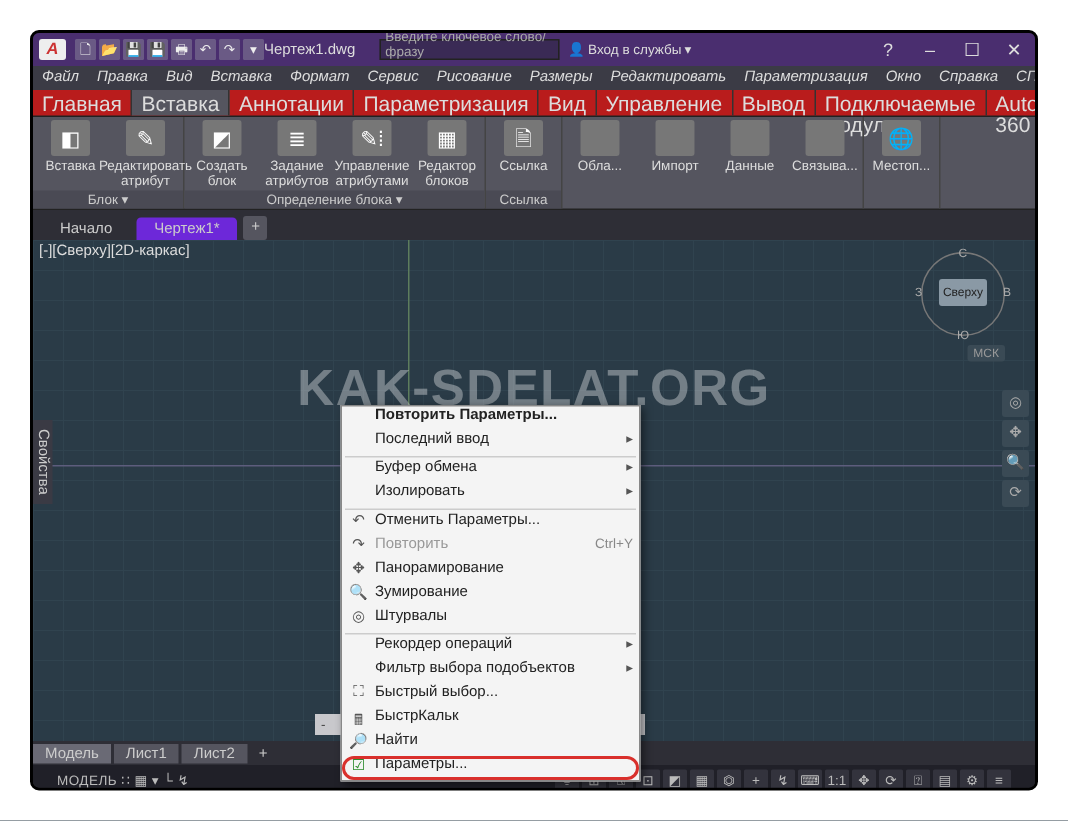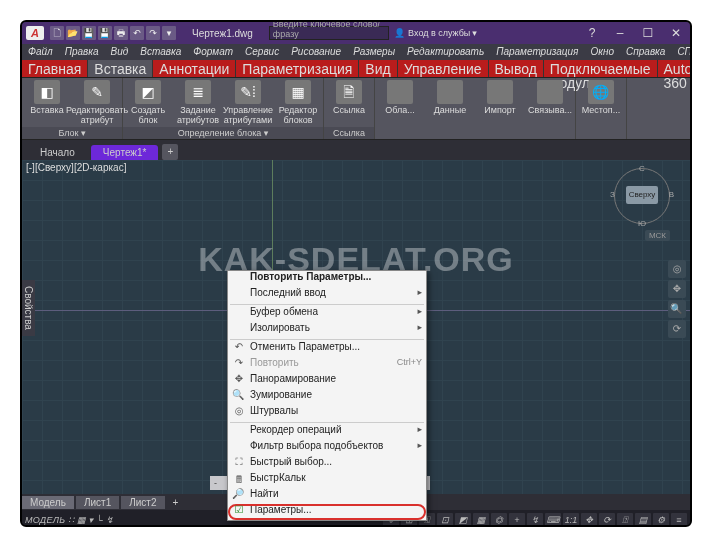--- a/index.html
+++ b/index.html
@@ -2,21 +2,21 @@
 <html><head>
 <meta charset="utf-8">
 <style>
   * { box-sizing: border-box; margin: 0; padding: 0; font-family: "Segoe UI", Tahoma, sans-serif; }
   body { background: #fff; width: 712px; height: 547px; position: relative; overflow: hidden; }
   .frame { position: absolute; left: 20px; top: 20px; width: 672px; height: 507px; border: 2px solid #000; border-radius: 6px; overflow: hidden; background: #2b2b33; }
   .titlebar { background: #4a2e6f; height: 22px; display: flex; align-items: center; font-size: 10px; color: #ddd; }
   .titlebar .logo { width: 18px; text-align: center; font-weight: bold; font-style: italic; color: #c33; background: #eee; margin: 2px 4px; border-radius: 2px; font-size: 11px; line-height: 14px; height: 14px; }
   .qat { display: flex; gap: 2px; margin-left: 2px; }
   .qat .icn { width: 14px; height: 14px; background: #6a5a85; border-radius: 1px; font-size: 9px; line-height: 14px; text-align: center; color: #eee; }
-  .tab-title { margin-left: 16px; color: #ddd; }
+  .tab-title { color: #ddd; }
   .search-box { margin-left: 16px; background: #3a2a55; border: 1px solid #222; height: 14px; width: 120px; font-size: 9px; color: #aaa; padding: 0 3px; display: flex; align-items: flex-end; }
   .signin { margin-left: 6px; display: flex; align-items: center; gap: 2px; font-size: 9px; }
   .spacer { flex: 1; }
   .winbtn { width: 28px; text-align: center; font-size: 12px; line-height: 22px; color: #ddd; }
 
   .menubar { background: #3b3b45; height: 16px; display: flex; font-size: 10px; color: #ddd; }
   .menubar span { padding: 1px 6px; line-height: 14px; font-style: italic; }
 
   .ribbon-tabs { background: #b91c1c; height: 18px; display: flex; font-size: 14px; color: #ddd; border-bottom: 1px solid #222; }
   .ribbon-tabs span { padding: 2px 6px; line-height: 14px; border-right: 1px solid #333; }
@@ -59,21 +59,21 @@
   .context .sep { height: 1px; background: #ccc; margin: 1px 2px; }
   .context .row.dim { color: #999; }
   .context .row.hl { outline: 2px solid #d9302c; outline-offset: -2px; border-radius: 8px; }
   .context .row.hl .cicn { color: #2a8a2a; }
 
   .layout-tabs { background: #2e2e36; height: 16px; display: flex; font-size: 10px; color: #ccc; align-items: center; }
   .layout-tabs .lt { background: #55555f; padding: 1px 8px; margin-right: 2px; }
   .layout-tabs .lt.on { background: #6a6a75; }
   .layout-tabs .plus { padding: 0 6px; }
 
-  .status { background: #202028; height: 19px; display: flex; align-items: center; font-size: 9px; color: #bbb; padding: 0 3px; gap: 14px; font-style: italic; }
+  .status { background: #202028; height: 19px; display: flex; align-items: center; font-size: 9px; color: #bbb; padding: 0 16px; gap: 14px; }
   .status .coords { margin-right: auto; letter-spacing: .3px; }
   .sicn { width: 16px; height: 14px; background: #33333d; border-radius: 1px; text-align: center; line-height: 14px; font-size: 9px; color: #bbb; }
 </style>
 </head>
 <body>
 
 <div class="frame">
 
   <div class="titlebar">
     <div class="logo">A</div>
@@ -178,25 +178,25 @@
       <div class="cap">Ссылка</div>
     </div>
     <div class="panel">
       <div class="items" id="p4">
           <div class="rbtn">
             <div class="ric"></div>
             <div>Обла...</div>
           </div>
           <div class="rbtn">
             <div class="ric"></div>
+            <div>Импорт</div>
+          </div>
+          <div class="rbtn">
+            <div class="ric"></div>
             <div>Данные</div>
-          </div>
-          <div class="rbtn">
-            <div class="ric"></div>
-            <div>Импорт</div>
           </div>
           <div class="rbtn">
             <div class="ric"></div>
             <div>Связыва...</div>
           </div>
         </div>
       <div class="cap"></div>
     </div>
     <div class="panel">
       <div class="items" id="p5">

